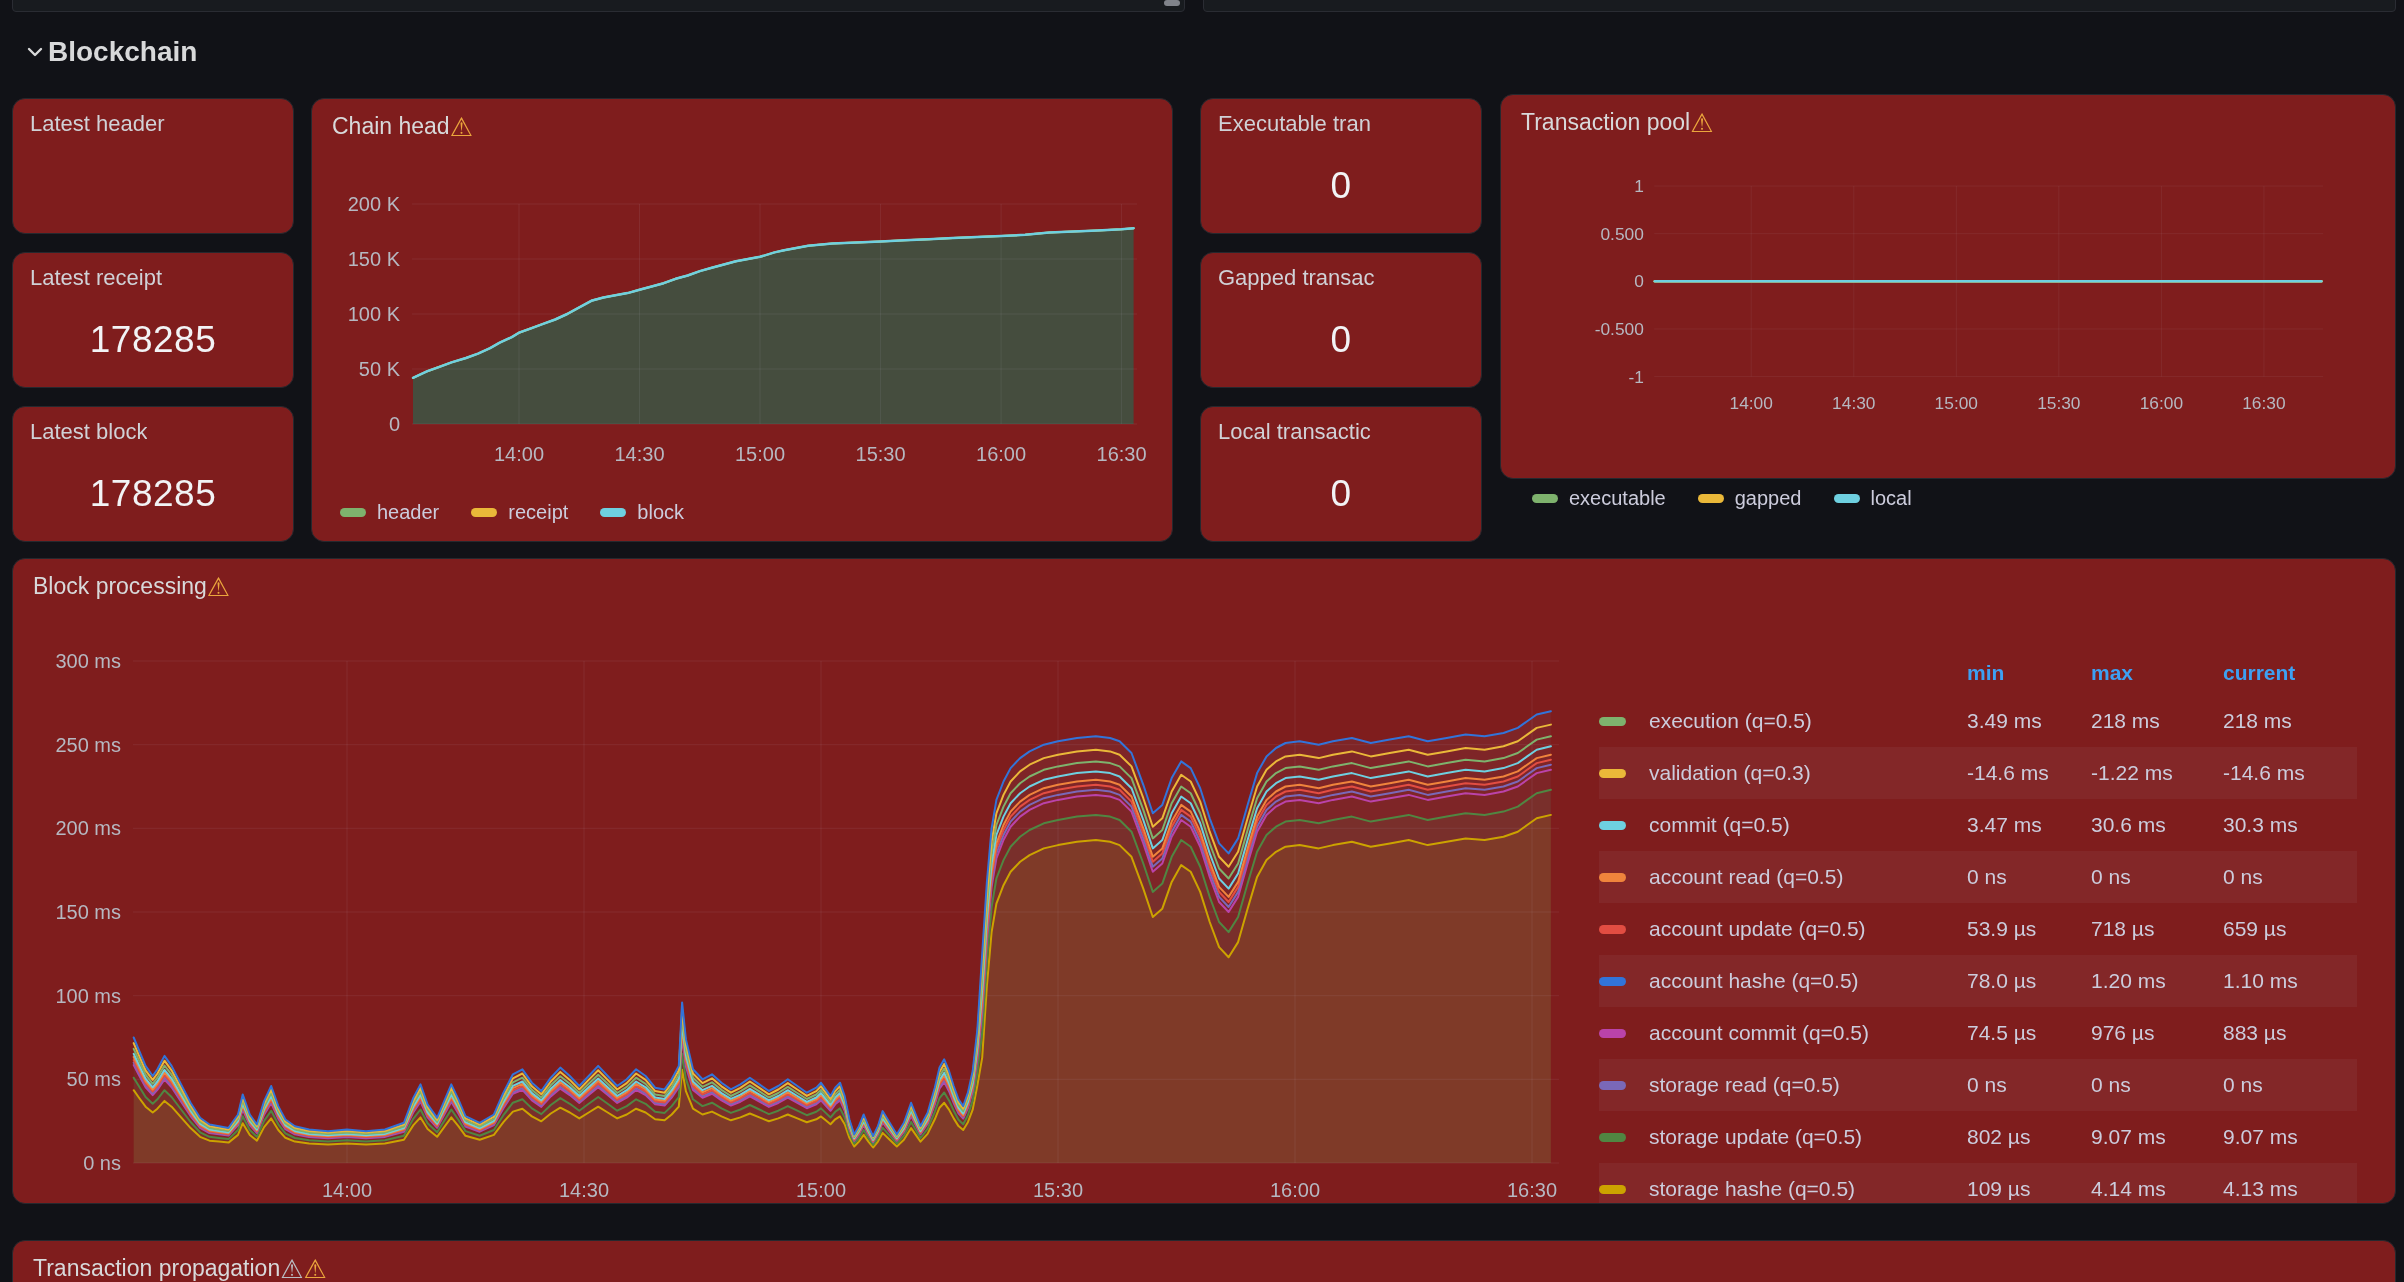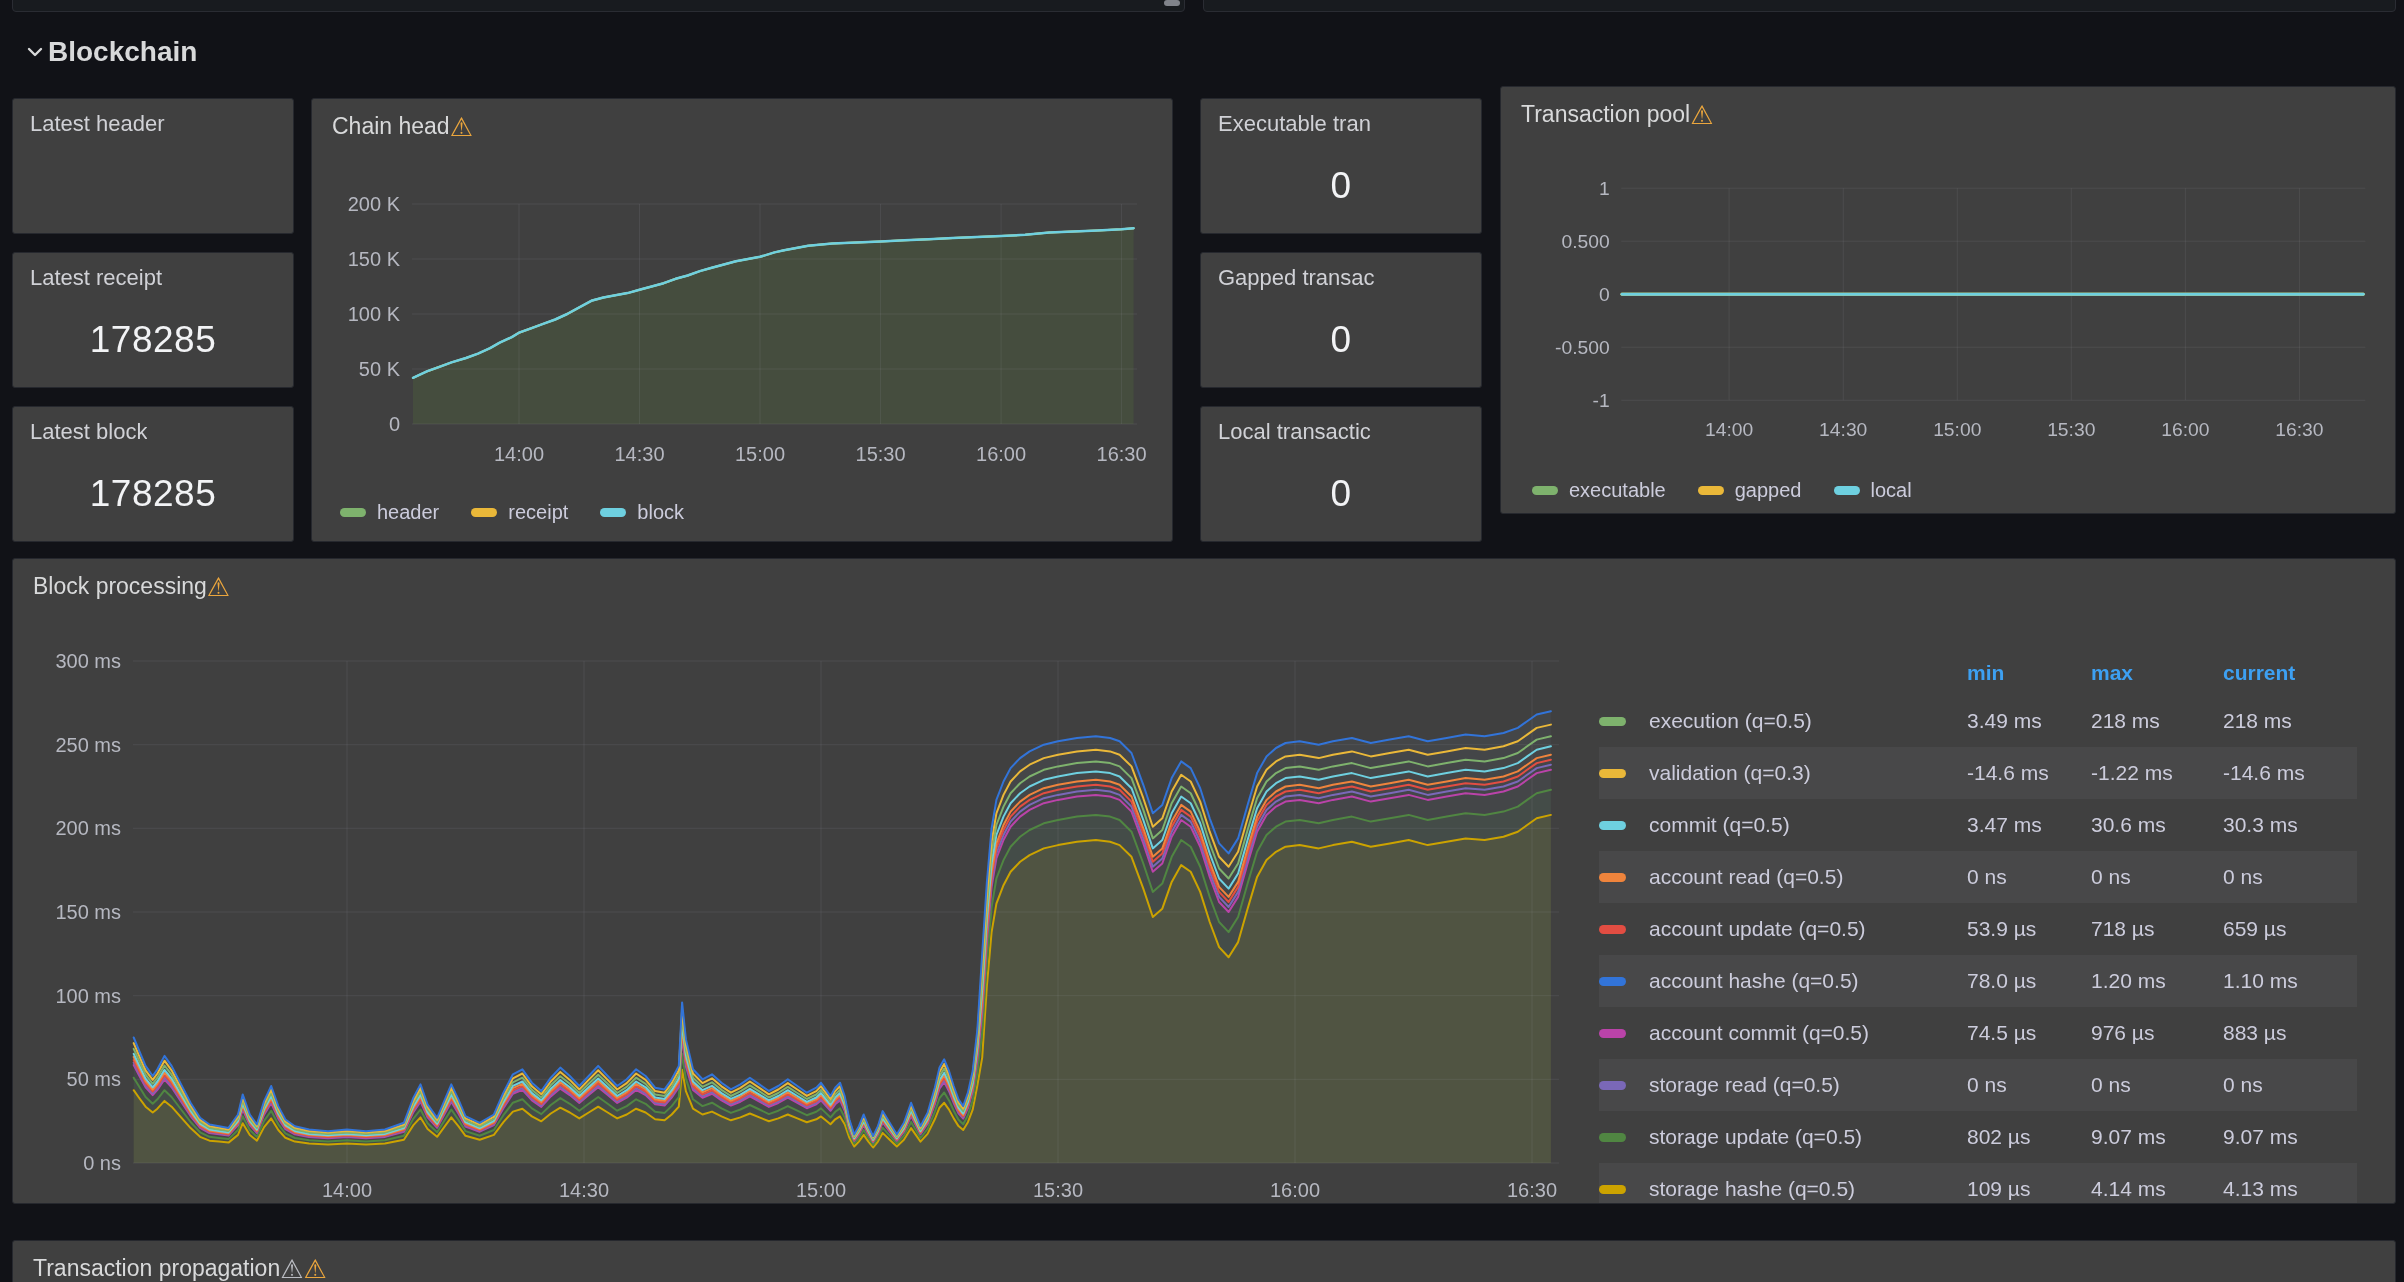--- a/index.html
+++ b/index.html
@@ -1,18 +1,18 @@
 <!DOCTYPE html>
 <html><head>
 <meta charset="utf-8">
 <style>
   html,body{margin:0;padding:0}
   body{width:2404px;height:1282px;background:#111217;overflow:hidden;position:relative;
        font-family:"Liberation Sans",sans-serif;color:#ccccdc}
-  .panel{position:absolute;background:#404040;border:1px solid #26282e;border-radius:3px;box-sizing:border-box}
+  .panel{position:absolute;background:#7f1d1d;border:1px solid #26282e;border-radius:13px;box-sizing:border-box}
   .ptitle{position:absolute;left:20px;top:14px;font-size:23px;font-weight:500;color:#d8d9da;
           display:flex;align-items:center;white-space:nowrap;line-height:1.2}
   .warn{font-size:26px;color:#eba63d;line-height:1}
   .warn.gray{color:#babcc2}
   .stat-title{position:absolute;left:17px;top:12px;font-size:22px;font-weight:500;color:#d0d1d6;white-space:nowrap;overflow:hidden}
   .stat-value{position:absolute;left:0;right:0;top:48px;bottom:8px;display:flex;align-items:center;justify-content:center;
               font-size:37px;font-weight:500;color:#f2f3f5;letter-spacing:.5px}
   svg.chart{position:absolute;left:0;top:0;width:100%;height:100%}
   .tick{fill:#b6b8c1;font-size:20px;font-family:"Liberation Sans",sans-serif}
   .lg-row{position:absolute;display:flex;gap:32px;font-size:20px;color:#ccccdc;align-items:center}
@@ -103,21 +103,21 @@
 </div>
 <div class="panel" style="left:1200px;top:252px;width:282px;height:136px">
   <div class="stat-title">Gapped transac</div>
   <div class="stat-value">0</div>
 </div>
 <div class="panel" style="left:1200px;top:406px;width:282px;height:136px">
   <div class="stat-title">Local transactic</div>
   <div class="stat-value">0</div>
 </div>
 
-<div class="panel" style="left:1500px;top:86px;width:896px;height:428px">
+<div class="panel" style="left:1500px;top:94px;width:896px;height:385px">
   <div class="ptitle">
     <span>Transaction pool</span>
     <span class="warn">⚠</span>
   </div>
   <svg class="chart" viewBox="0 0 894 442">
       <line x1="108" y1="105.0" x2="880" y2="105.0" stroke="rgba(204,204,220,0.09)" stroke-width="1"></line>
       <text x="96" y="112" text-anchor="end" class="tick">1</text>
       <line x1="108" y1="160.0" x2="880" y2="160.0" stroke="rgba(204,204,220,0.09)" stroke-width="1"></line>
       <text x="96" y="167" text-anchor="end" class="tick">0.500</text>
       <line x1="108" y1="215.0" x2="880" y2="215.0" stroke="rgba(204,204,220,0.09)" stroke-width="1"></line>

